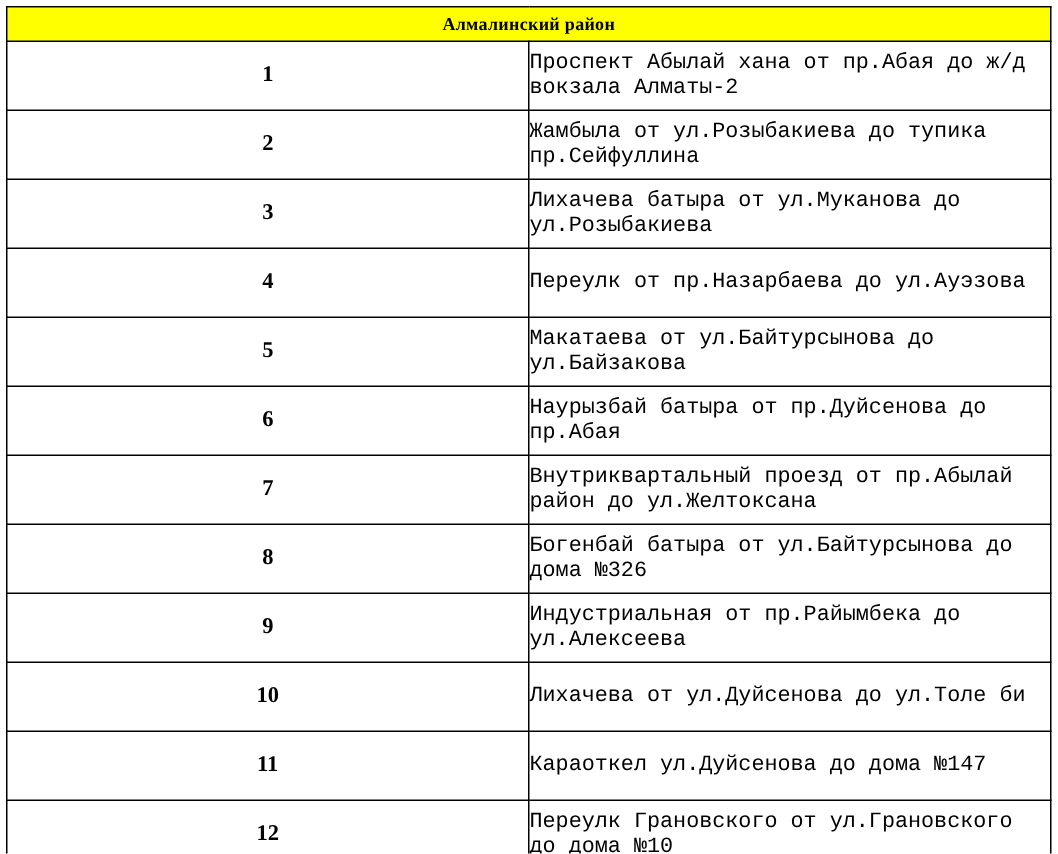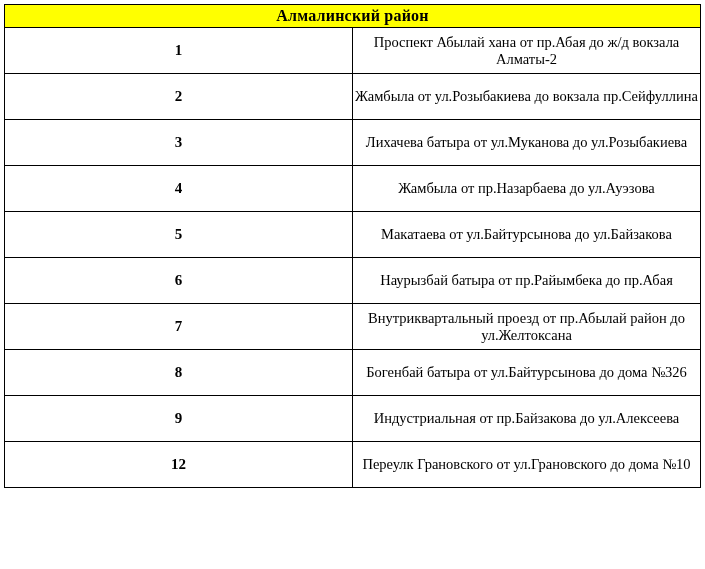--- a/index.html
+++ b/index.html
@@ -29,40 +29,40 @@
   table.street-table td,
   table.street-table th {
     border: 1px solid #000000;
     padding: 0;
   }
   tr.title-row th {
     background: #ffff00;
     text-align: center;
     font-family: "Liberation Serif", serif;
     font-weight: bold;
-    font-size: 16px;
+    font-size: 12px;
     height: 22px;
     line-height: 22px;
     color: #000000;
     letter-spacing: 0.2px;
   }
   td.num-cell {
     width: 52px;
     text-align: center;
     vertical-align: middle;
     font-weight: bold;
     font-size: 15px;
     font-family: "Liberation Serif", serif;
     height: 45px;
   }
   td.name-cell {
-    text-align: center;
+    text-align: left;
     vertical-align: middle;
     font-size: 14.5px;
-    font-family: Liberation Serif, serif;
+    font-family: Liberation Mono, monospace;
     padding-left: 9px;
     padding-right: 6px;
     height: 45px;
     line-height: 1.15;
   }
 </style>
 </head>
 <body>
 
 <div class="sheet">
@@ -71,49 +71,57 @@
       <tr class="title-row">
         <th colspan="2">Алмалинский район</th>
       </tr>
 
       <tr>
         <td class="num-cell">1</td>
         <td class="name-cell">Проспект Абылай хана от пр.Абая до ж/д вокзала Алматы-2</td>
       </tr>
       <tr>
         <td class="num-cell">2</td>
-        <td class="name-cell">Жамбыла от ул.Розыбакиева до вокзала пр.Сейфуллина</td>
+        <td class="name-cell">Жамбыла от ул.Розыбакиева до тупика пр.Сейфуллина</td>
       </tr>
       <tr>
         <td class="num-cell">3</td>
         <td class="name-cell">Лихачева батыра от ул.Муканова до ул.Розыбакиева</td>
       </tr>
       <tr>
         <td class="num-cell">4</td>
-        <td class="name-cell">Жамбыла от пр.Назарбаева до ул.Ауэзова</td>
+        <td class="name-cell">Переулк от пр.Назарбаева до ул.Ауэзова</td>
       </tr>
       <tr>
         <td class="num-cell">5</td>
         <td class="name-cell">Макатаева от ул.Байтурсынова до ул.Байзакова</td>
       </tr>
       <tr>
         <td class="num-cell">6</td>
-        <td class="name-cell">Наурызбай батыра от пр.Райымбека до пр.Абая</td>
+        <td class="name-cell">Наурызбай батыра от пр.Дуйсенова до пр.Абая</td>
       </tr>
       <tr>
         <td class="num-cell">7</td>
         <td class="name-cell">Внутриквартальный проезд от пр.Абылай район до ул.Желтоксана</td>
       </tr>
       <tr>
         <td class="num-cell">8</td>
         <td class="name-cell">Богенбай батыра от ул.Байтурсынова до дома №326</td>
       </tr>
       <tr>
         <td class="num-cell">9</td>
-        <td class="name-cell">Индустриальная от пр.Байзакова до ул.Алексеева</td>
+        <td class="name-cell">Индустриальная от пр.Райымбека до ул.Алексеева</td>
+      </tr>
+      <tr>
+        <td class="num-cell">10</td>
+        <td class="name-cell">Лихачева от ул.Дуйсенова до ул.Толе би</td>
+      </tr>
+      <tr>
+        <td class="num-cell">11</td>
+        <td class="name-cell">Караоткел ул.Дуйсенова до дома №147</td>
       </tr>
       <tr>
         <td class="num-cell">12</td>
         <td class="name-cell">Переулк Грановского от ул.Грановского до дома №10</td>
       </tr>
     </tbody>
   </table>
 </div>
 
 </body></html>

